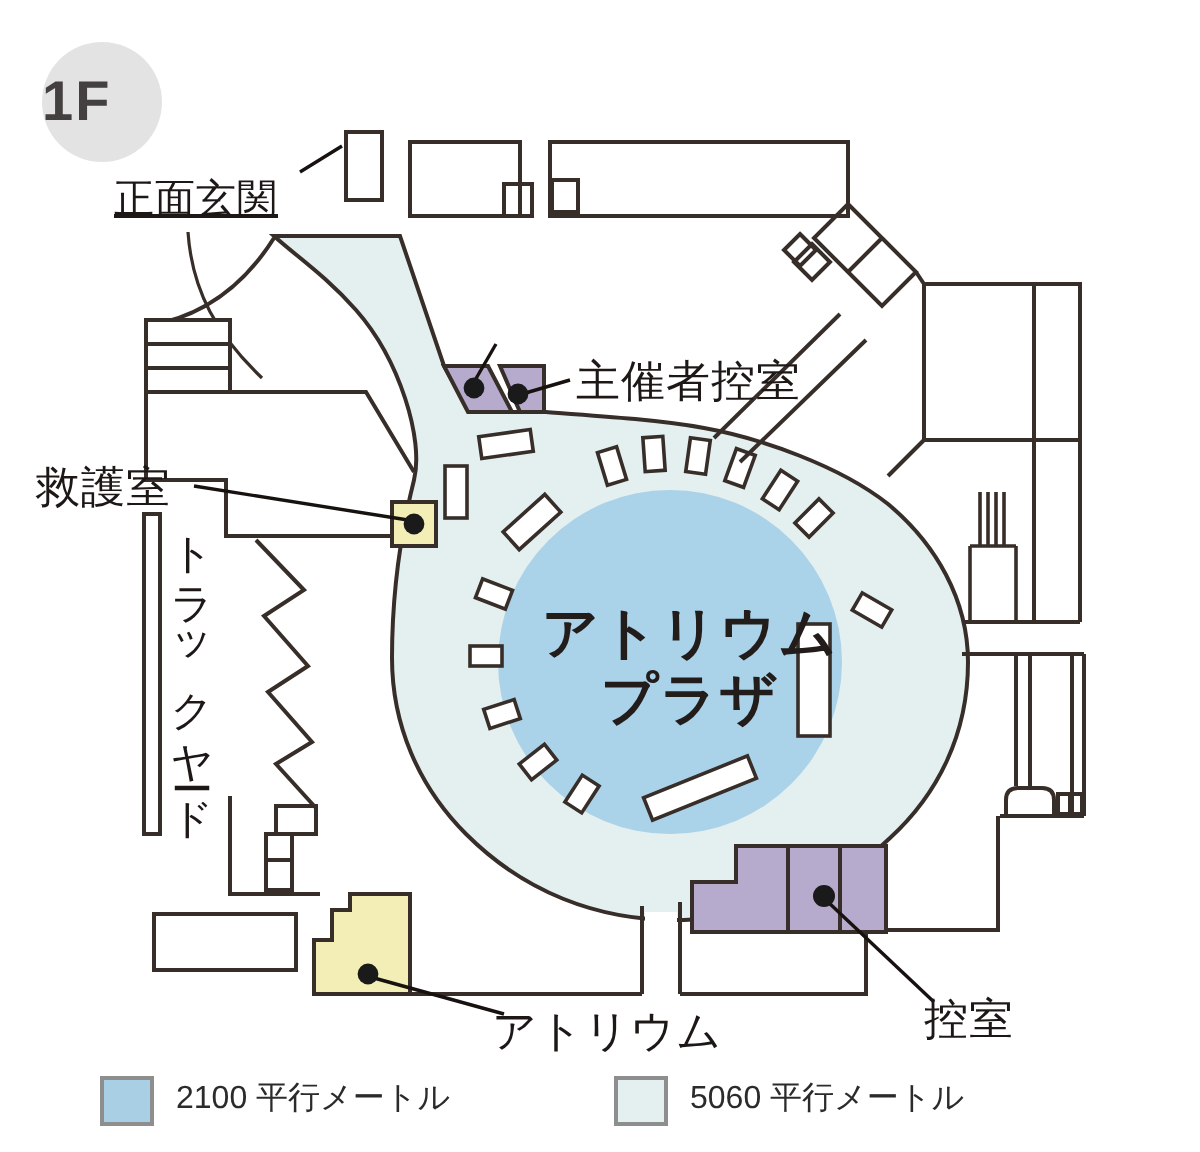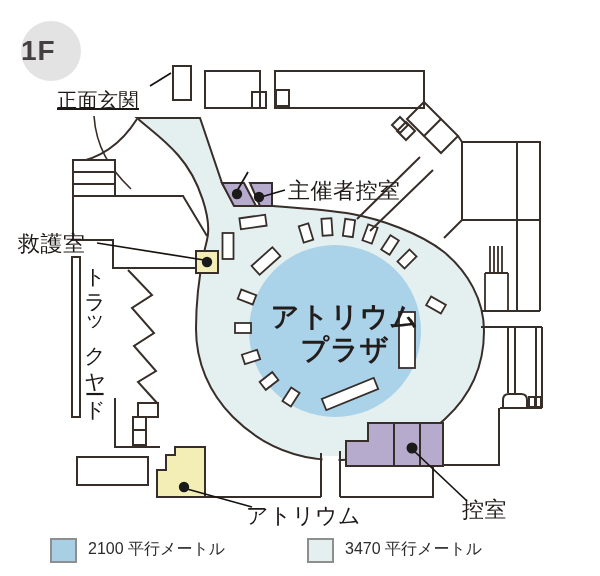--- a/index.html
+++ b/index.html
@@ -138,16 +138,16 @@
   <div class="lbl lbl-vert" style="left:82px;top:253px;">トラックヤード</div>
   <div class="lbl atrium-lbl" style="left:250px;top:300px;">アトリウム
 プラザ</div>
   <div class="lbl" style="left:246px;top:503px;">アトリウム</div>
   <div class="lbl" style="left:462px;top:497px;text-align:right;">控室</div>
 
   <div>
     <div class="legend-swatch" style="left: 50px; background: rgb(169, 207, 229);"></div>
     <div class="legend-text" style="left:88px;">2100 平行メートル</div>
     <div class="legend-swatch" style="left: 307px; background: rgb(228, 239, 240);"></div>
-    <div class="legend-text" style="left:345px;">3470 平行メートル</div>
+    <div class="legend-text" style="left:345px;">5060 平行メートル</div>
   </div>
 
 </div>
 
 </body></html>

